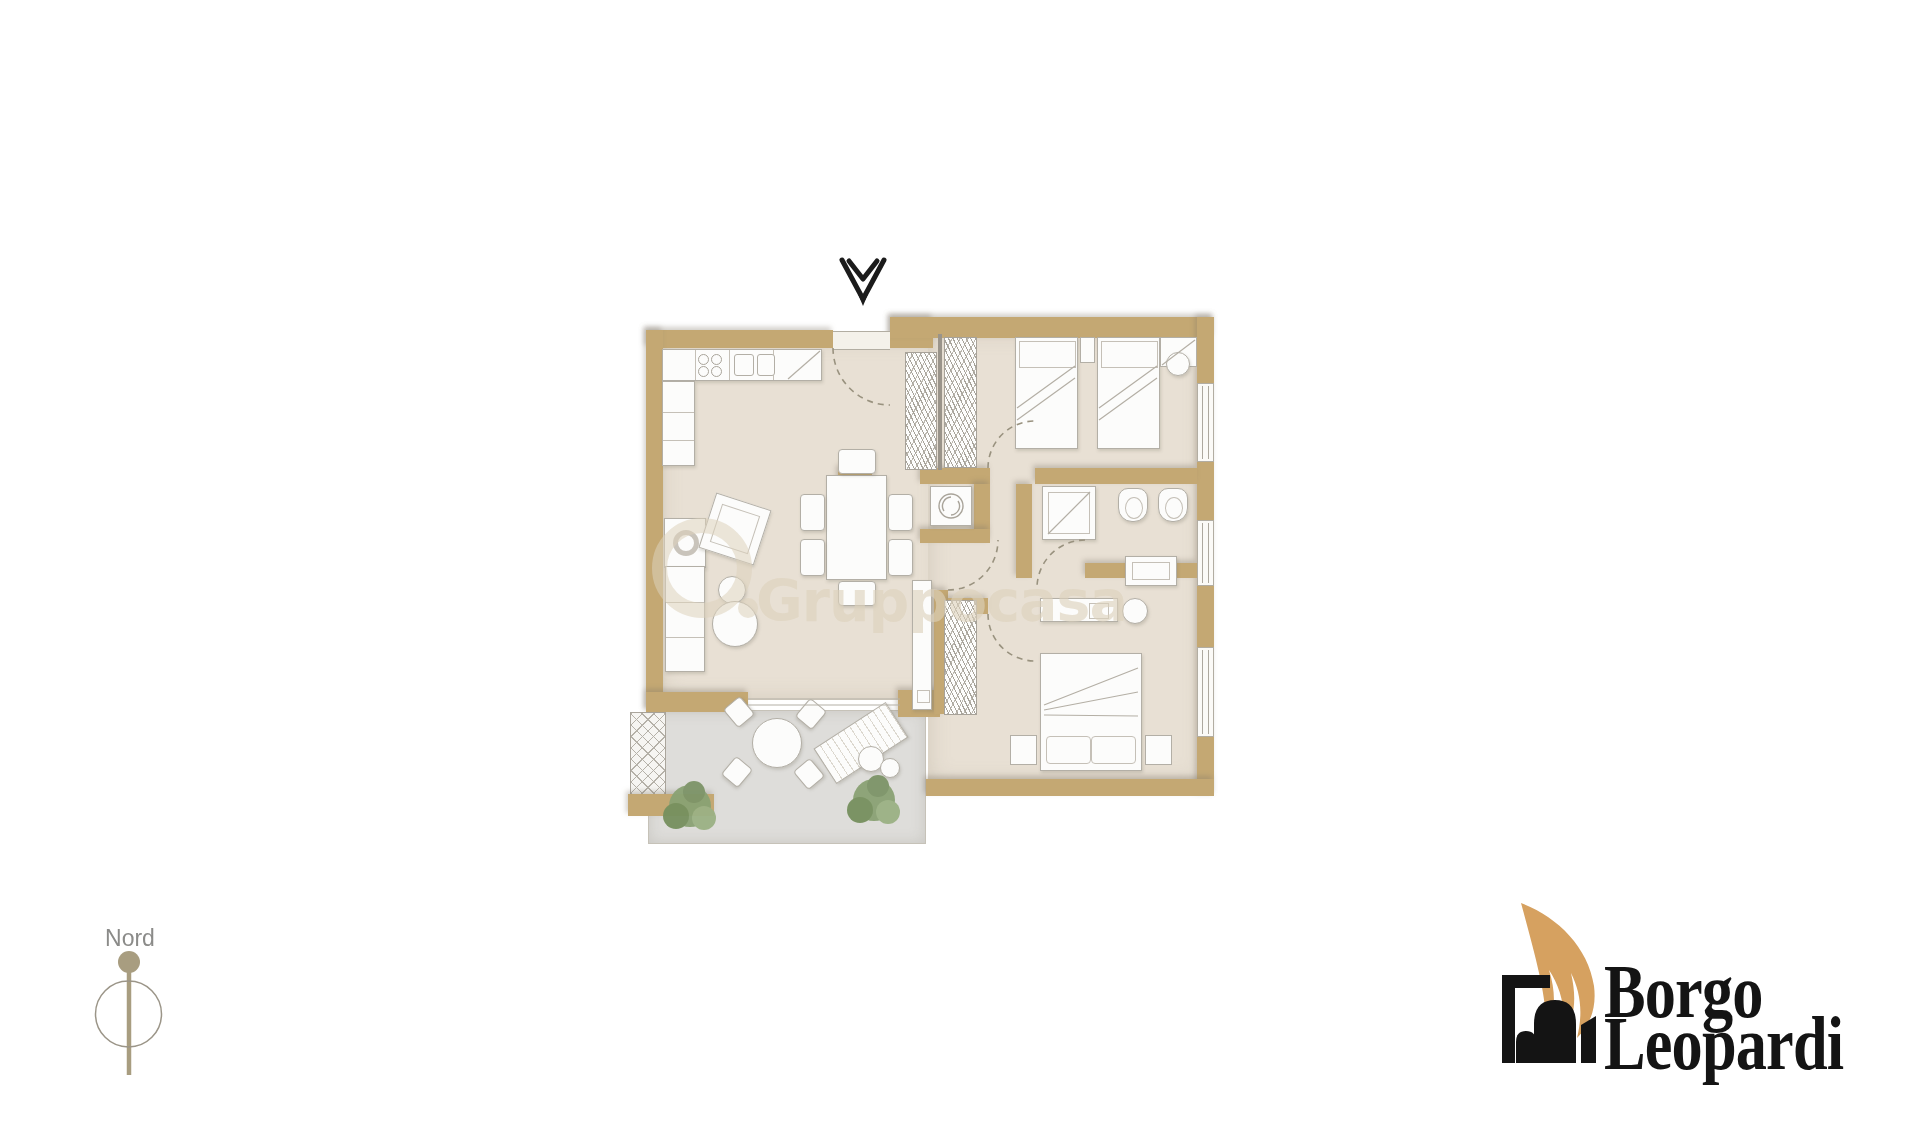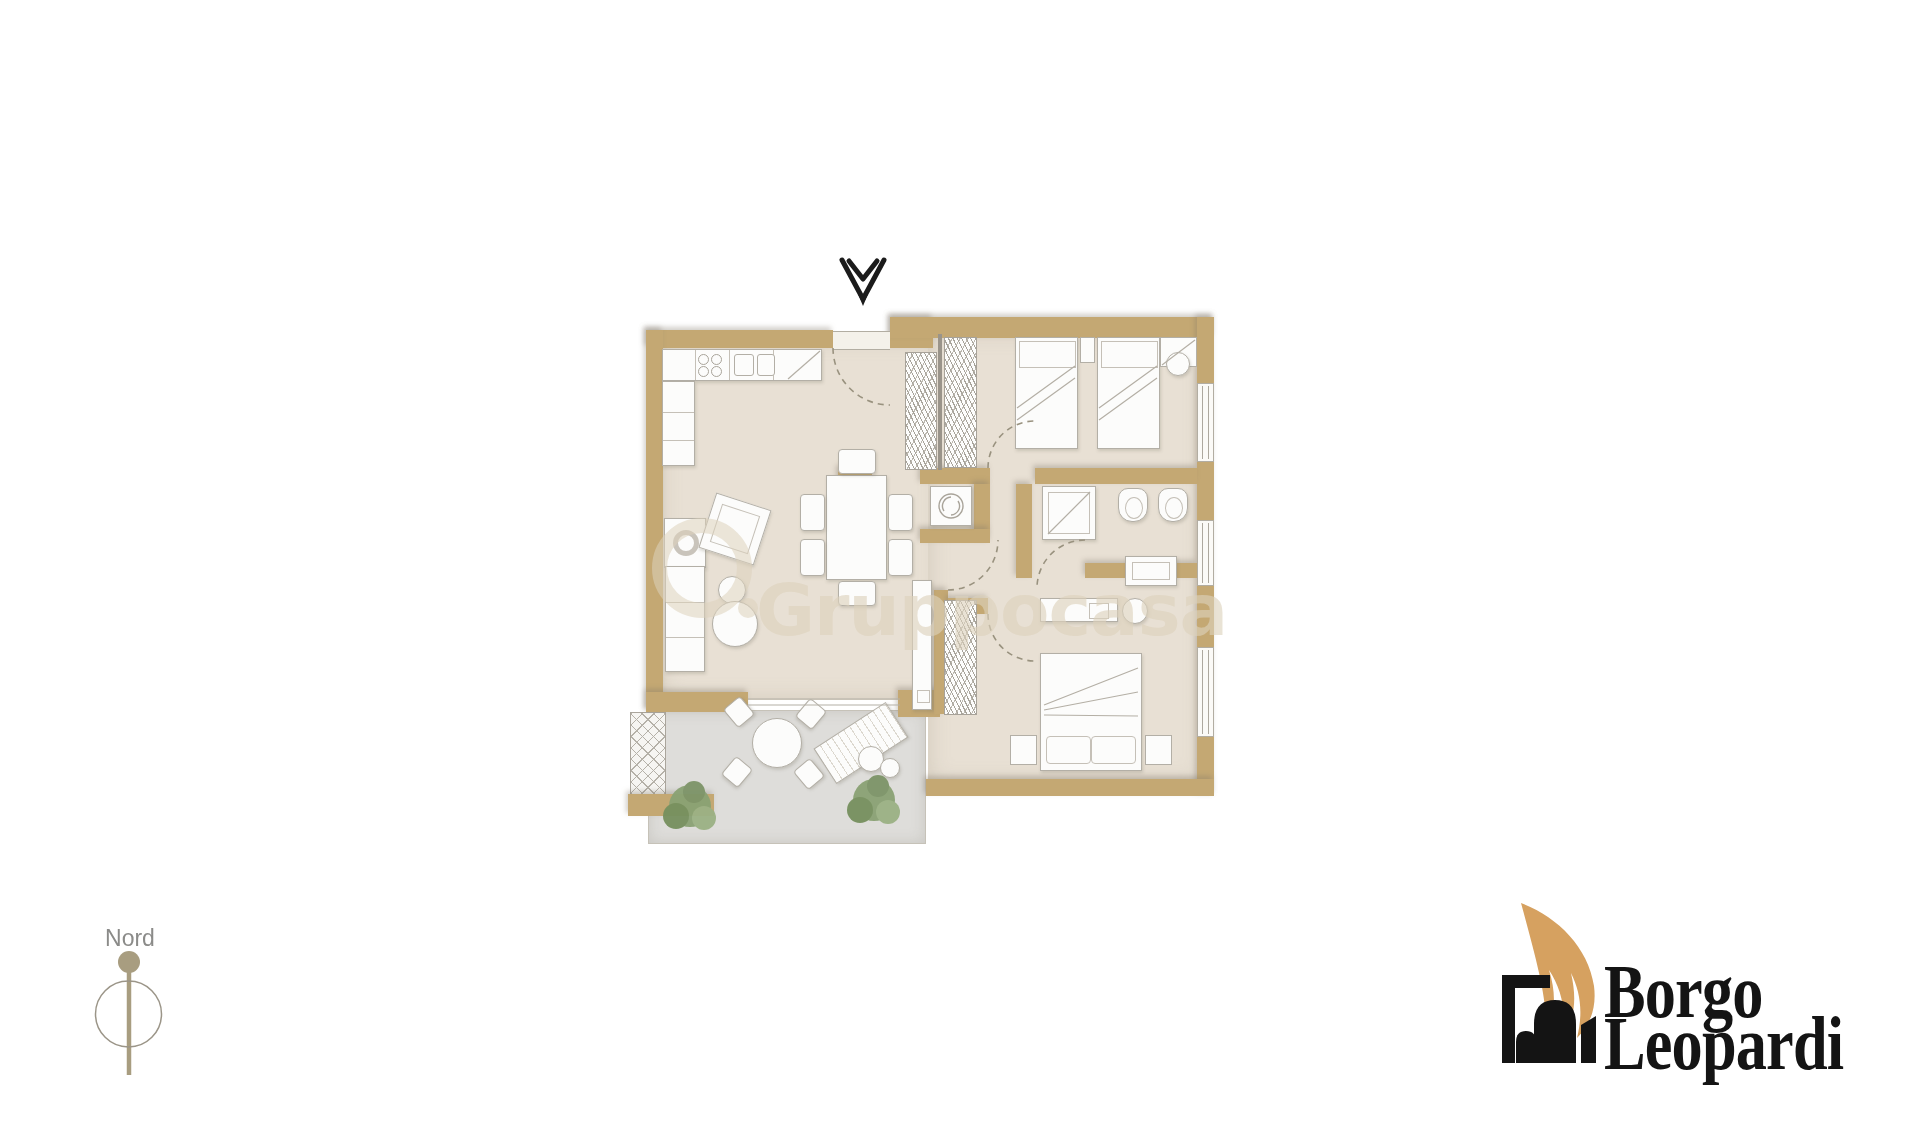--- a/index.html
+++ b/index.html
@@ -32,21 +32,21 @@
      #f6f5f2;border:1px solid #aaa59c;box-sizing:border-box;}
   
   .window{position:absolute;left:1197px;width:17px;background:#fbfaf7;
           border:1px solid #b2ada2;box-sizing:border-box;}
   .window i{position:absolute;top:2px;bottom:2px;width:1px;background:#ada89e;display:block;}
   
   .div-h{position:absolute;left:0;right:0;height:1px;background:#c5c0b7;}
   .div-v{position:absolute;top:0;bottom:0;width:1px;background:#c5c0b7;}
   
   .watermark-text{position:absolute;left:756px;top:568px;
-     font-family:"DejaVu Sans", sans-serif;font-weight:bold;font-size:72px;
+     font-family:"DejaVu Sans", sans-serif;font-weight:bold;font-size:57px;
      letter-spacing:-1px;color:var(--watermark,#ddd2bc);opacity:.62;white-space:nowrap;}
   .watermark-ring{position:absolute;left:652px;top:518px;width:100px;height:100px;
      border:15px solid var(--watermark,#ddd2bc);border-radius:50%;opacity:.55;box-sizing:border-box;}
   .watermark-dot{position:absolute;left:738px;top:598px;width:20px;height:20px;border-radius:50%;
      background:var(--watermark,#ddd2bc);opacity:.55;}
   
   .nord-label{position:absolute;left:60px;top:925px;width:140px;text-align:center;
      font-size:23px;color:var(--compass-text,#8b8b89);}
   
   .brand{position:absolute;left:1604px;font-family:"Liberation Serif", serif;

